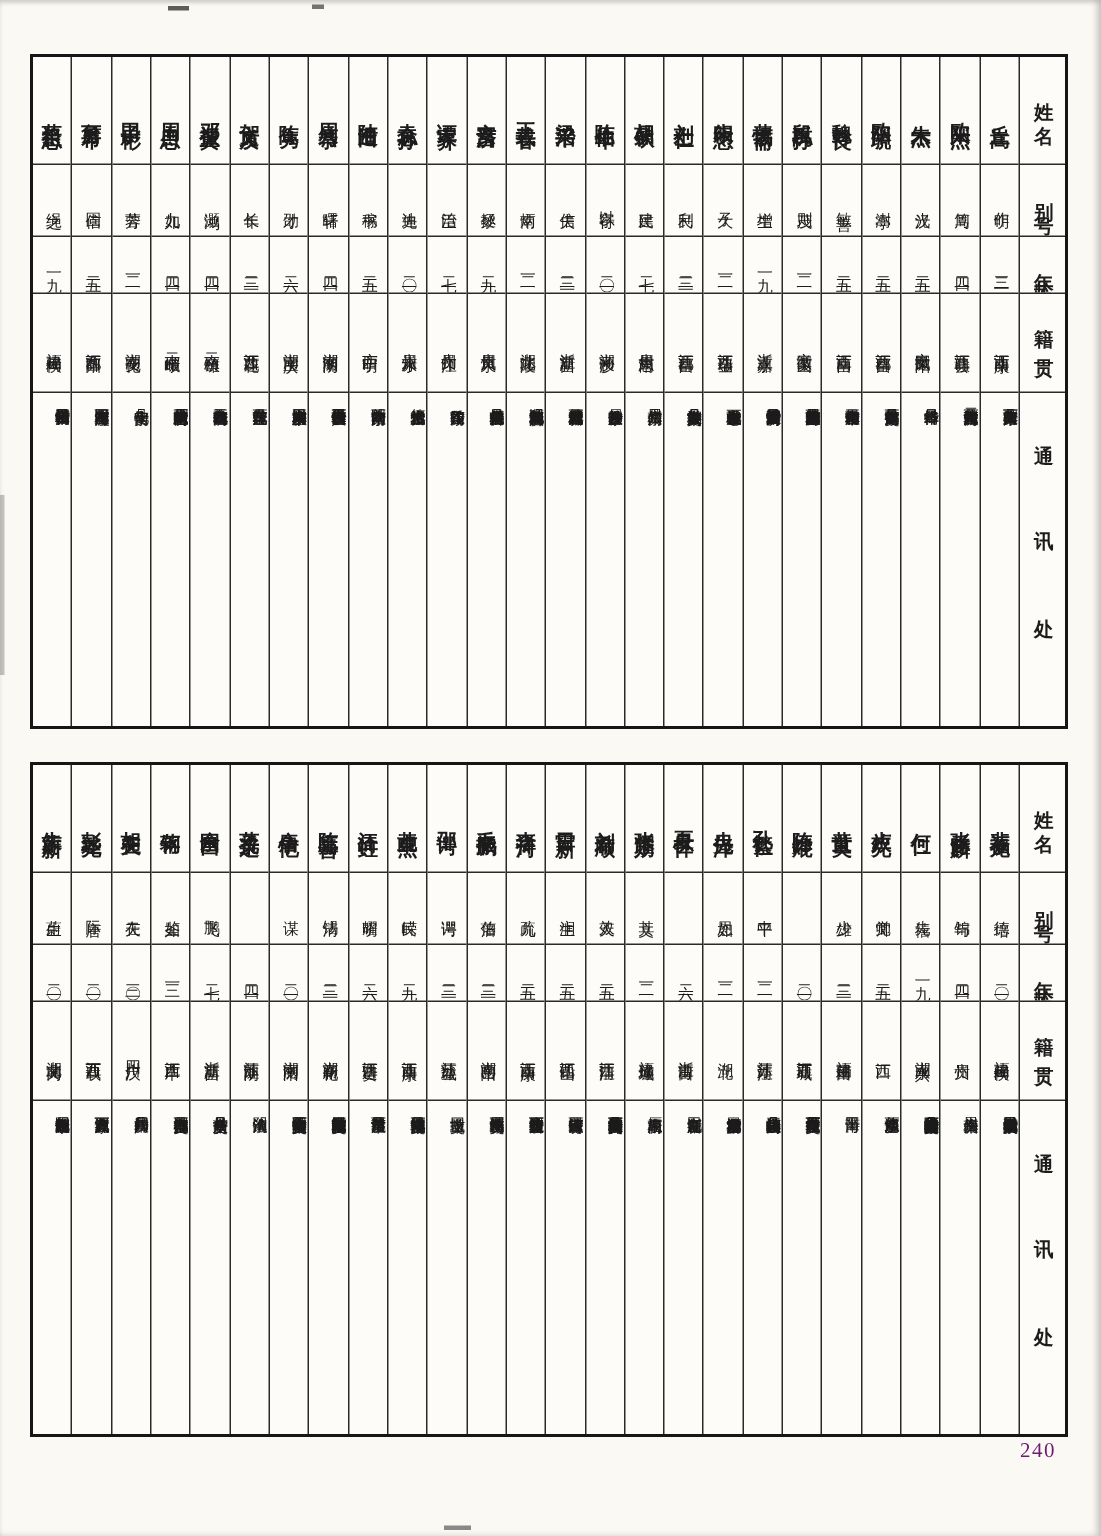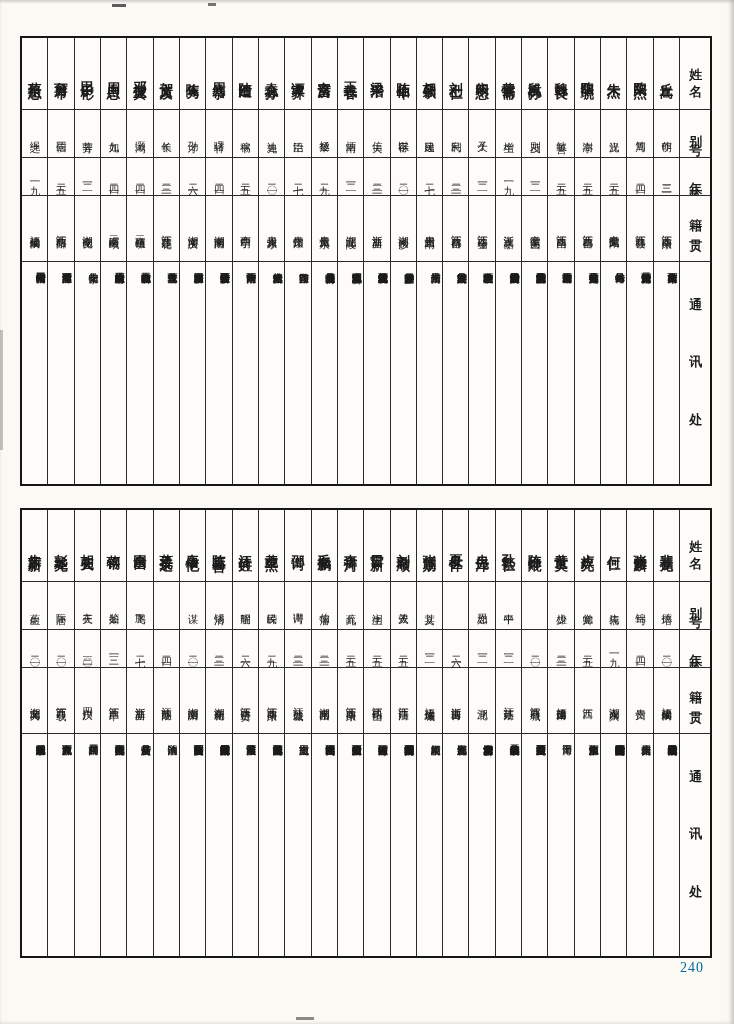--- a/index.html
+++ b/index.html
@@ -56,21 +56,21 @@
   .nm{font-size:13.5px;font-weight:bold;letter-spacing:2px;}
   .hcell .vtext{font-size:13px;font-weight:bold;}
   .h0 .vtext{letter-spacing:16px;}
   .h1 .vtext{letter-spacing:9px;}
   .h2 .vtext{letter-spacing:5px;}
   .h3 .vtext{letter-spacing:20px;}
   .h4 .vtext{letter-spacing:58px;height:auto;}
   .h4{align-items:center;justify-content:center;}
   .page-number{
     position:absolute;right:30px;top:960px;
-    font-size:14px;letter-spacing:1px;color:#0369a1;
+    font-size:14px;letter-spacing:1px;color:#701a75;
   }
   .artifact{position:absolute;background:#1a1a1a;}
   .a1{left:112px;top:4px;width:14px;height:3px;opacity:.7;}
   .a2{left:208px;top:3px;width:8px;height:3px;opacity:.6;}
   .a3{left:0;top:330px;width:3px;height:120px;opacity:.25;}
   .a4{left:296px;top:1017px;width:18px;height:3px;opacity:.5;}
 </style>
 </head>
 <body>
 

